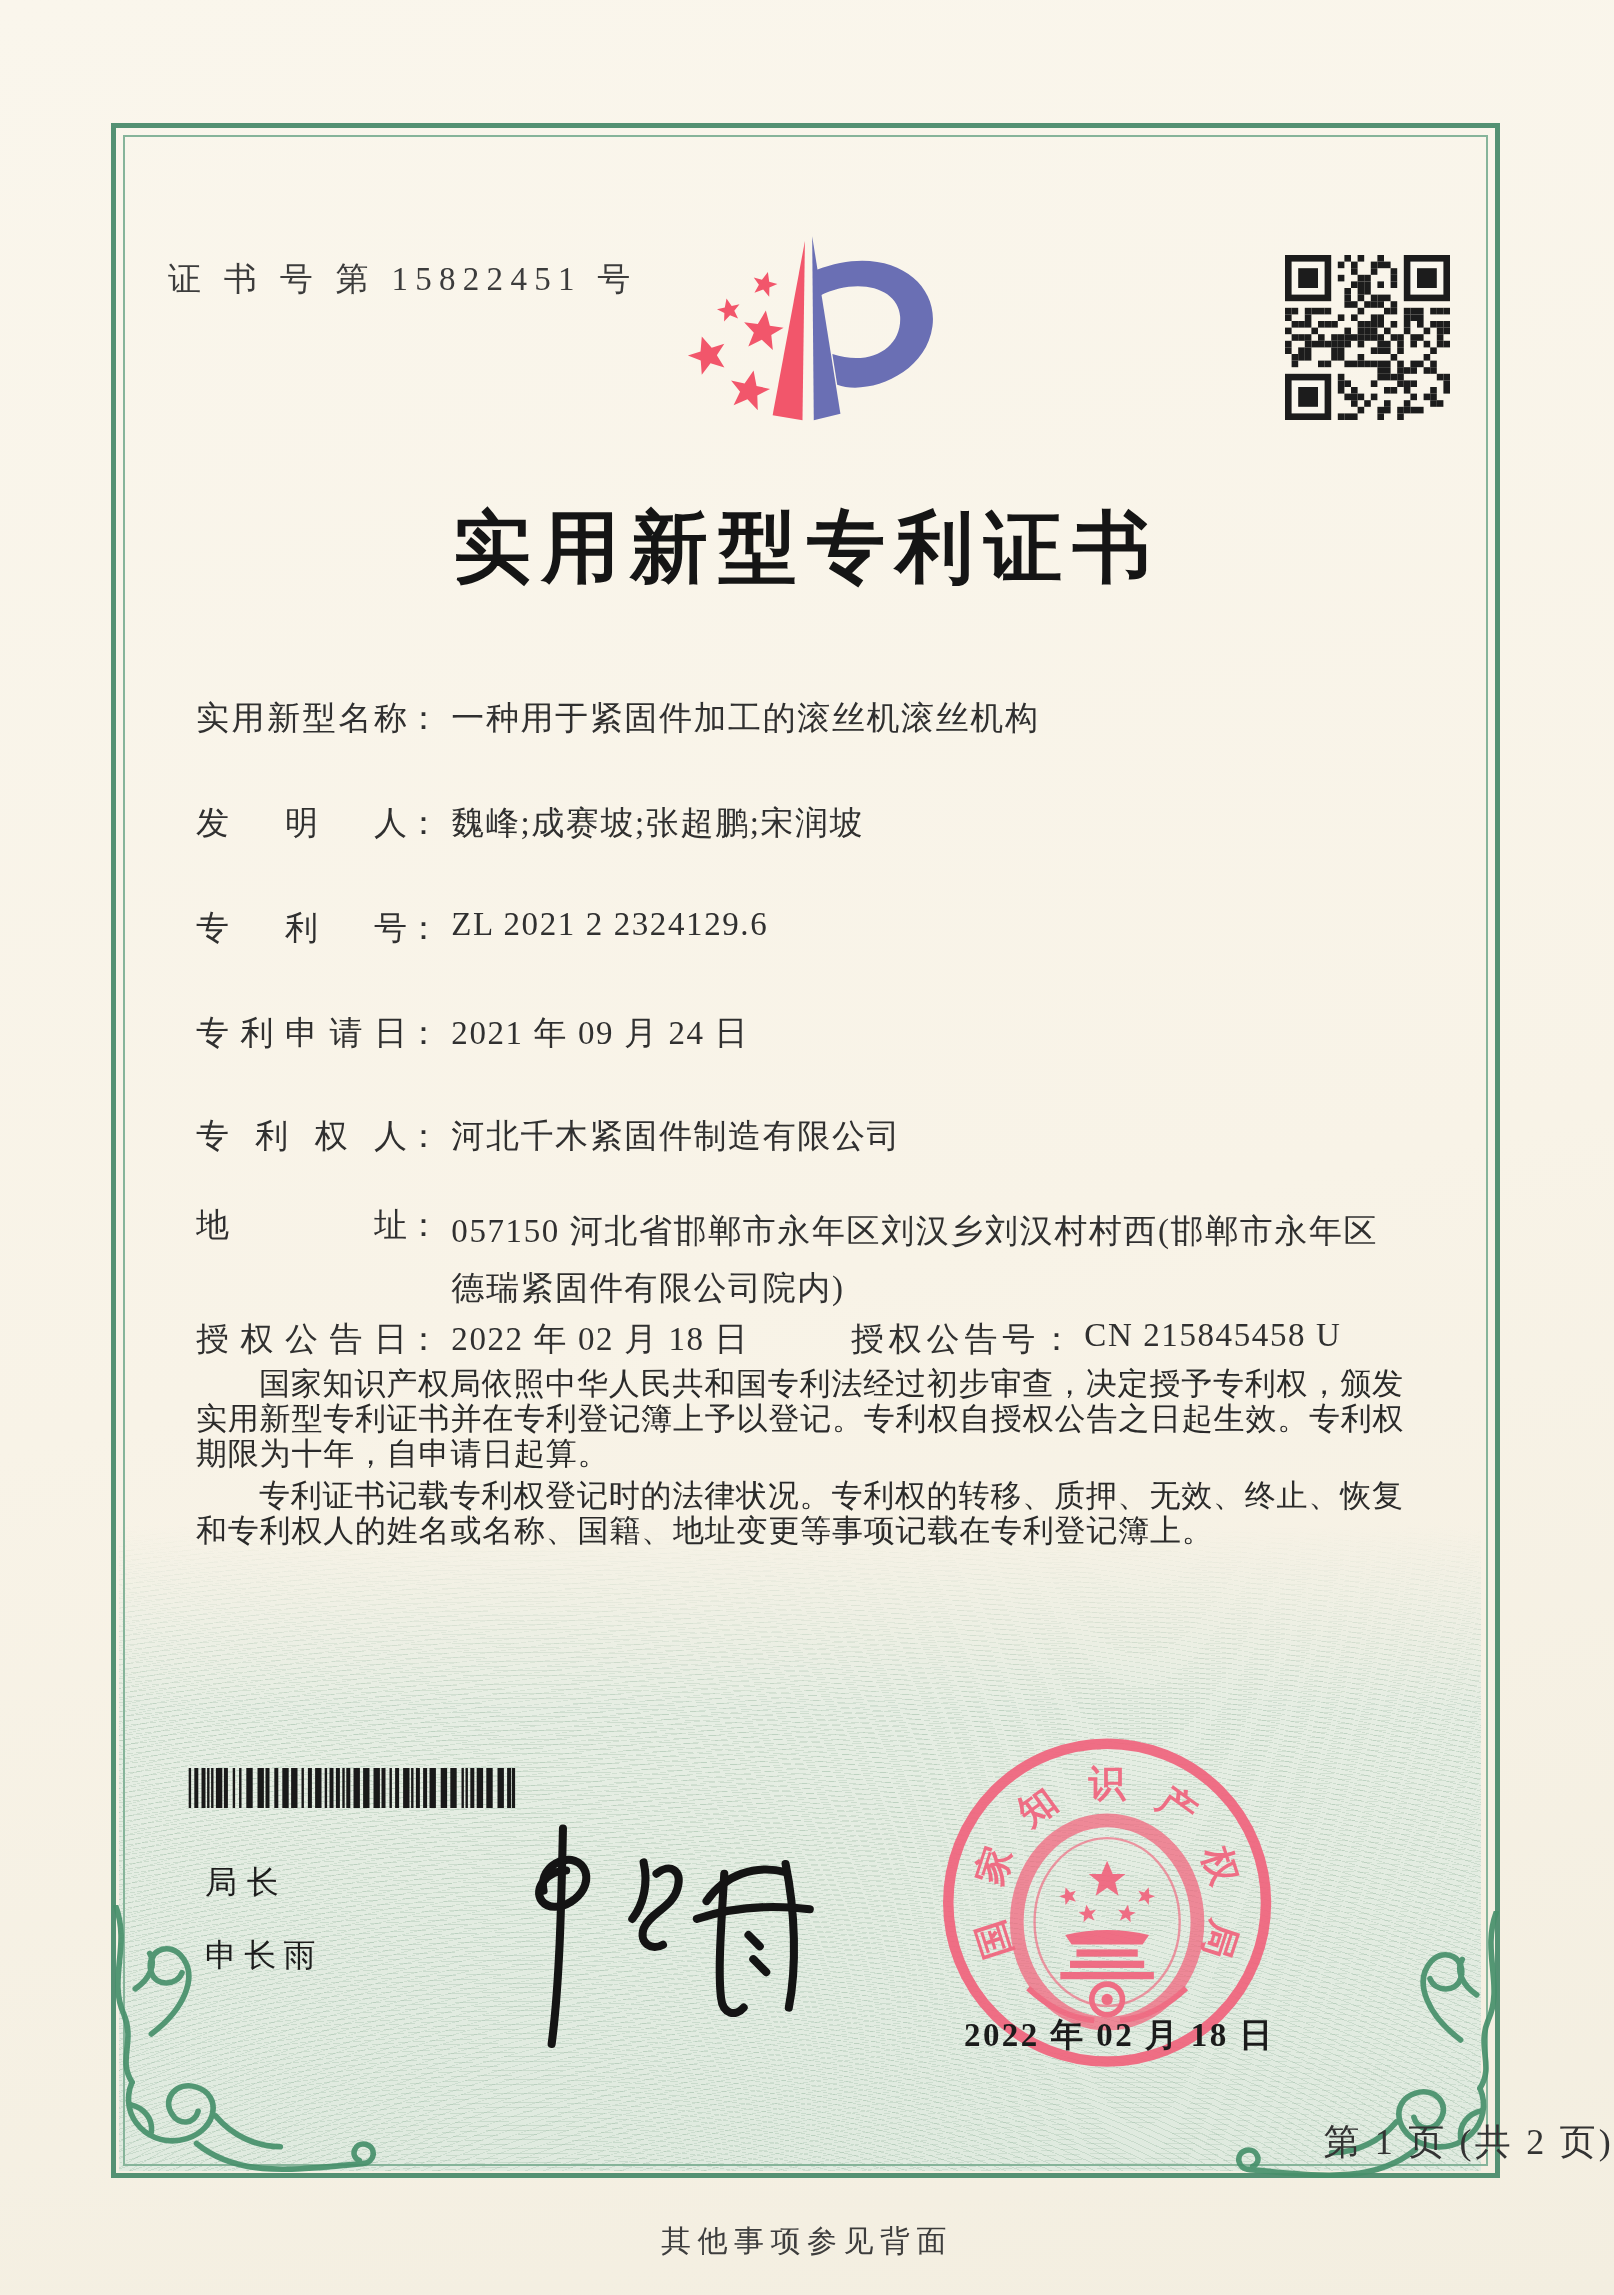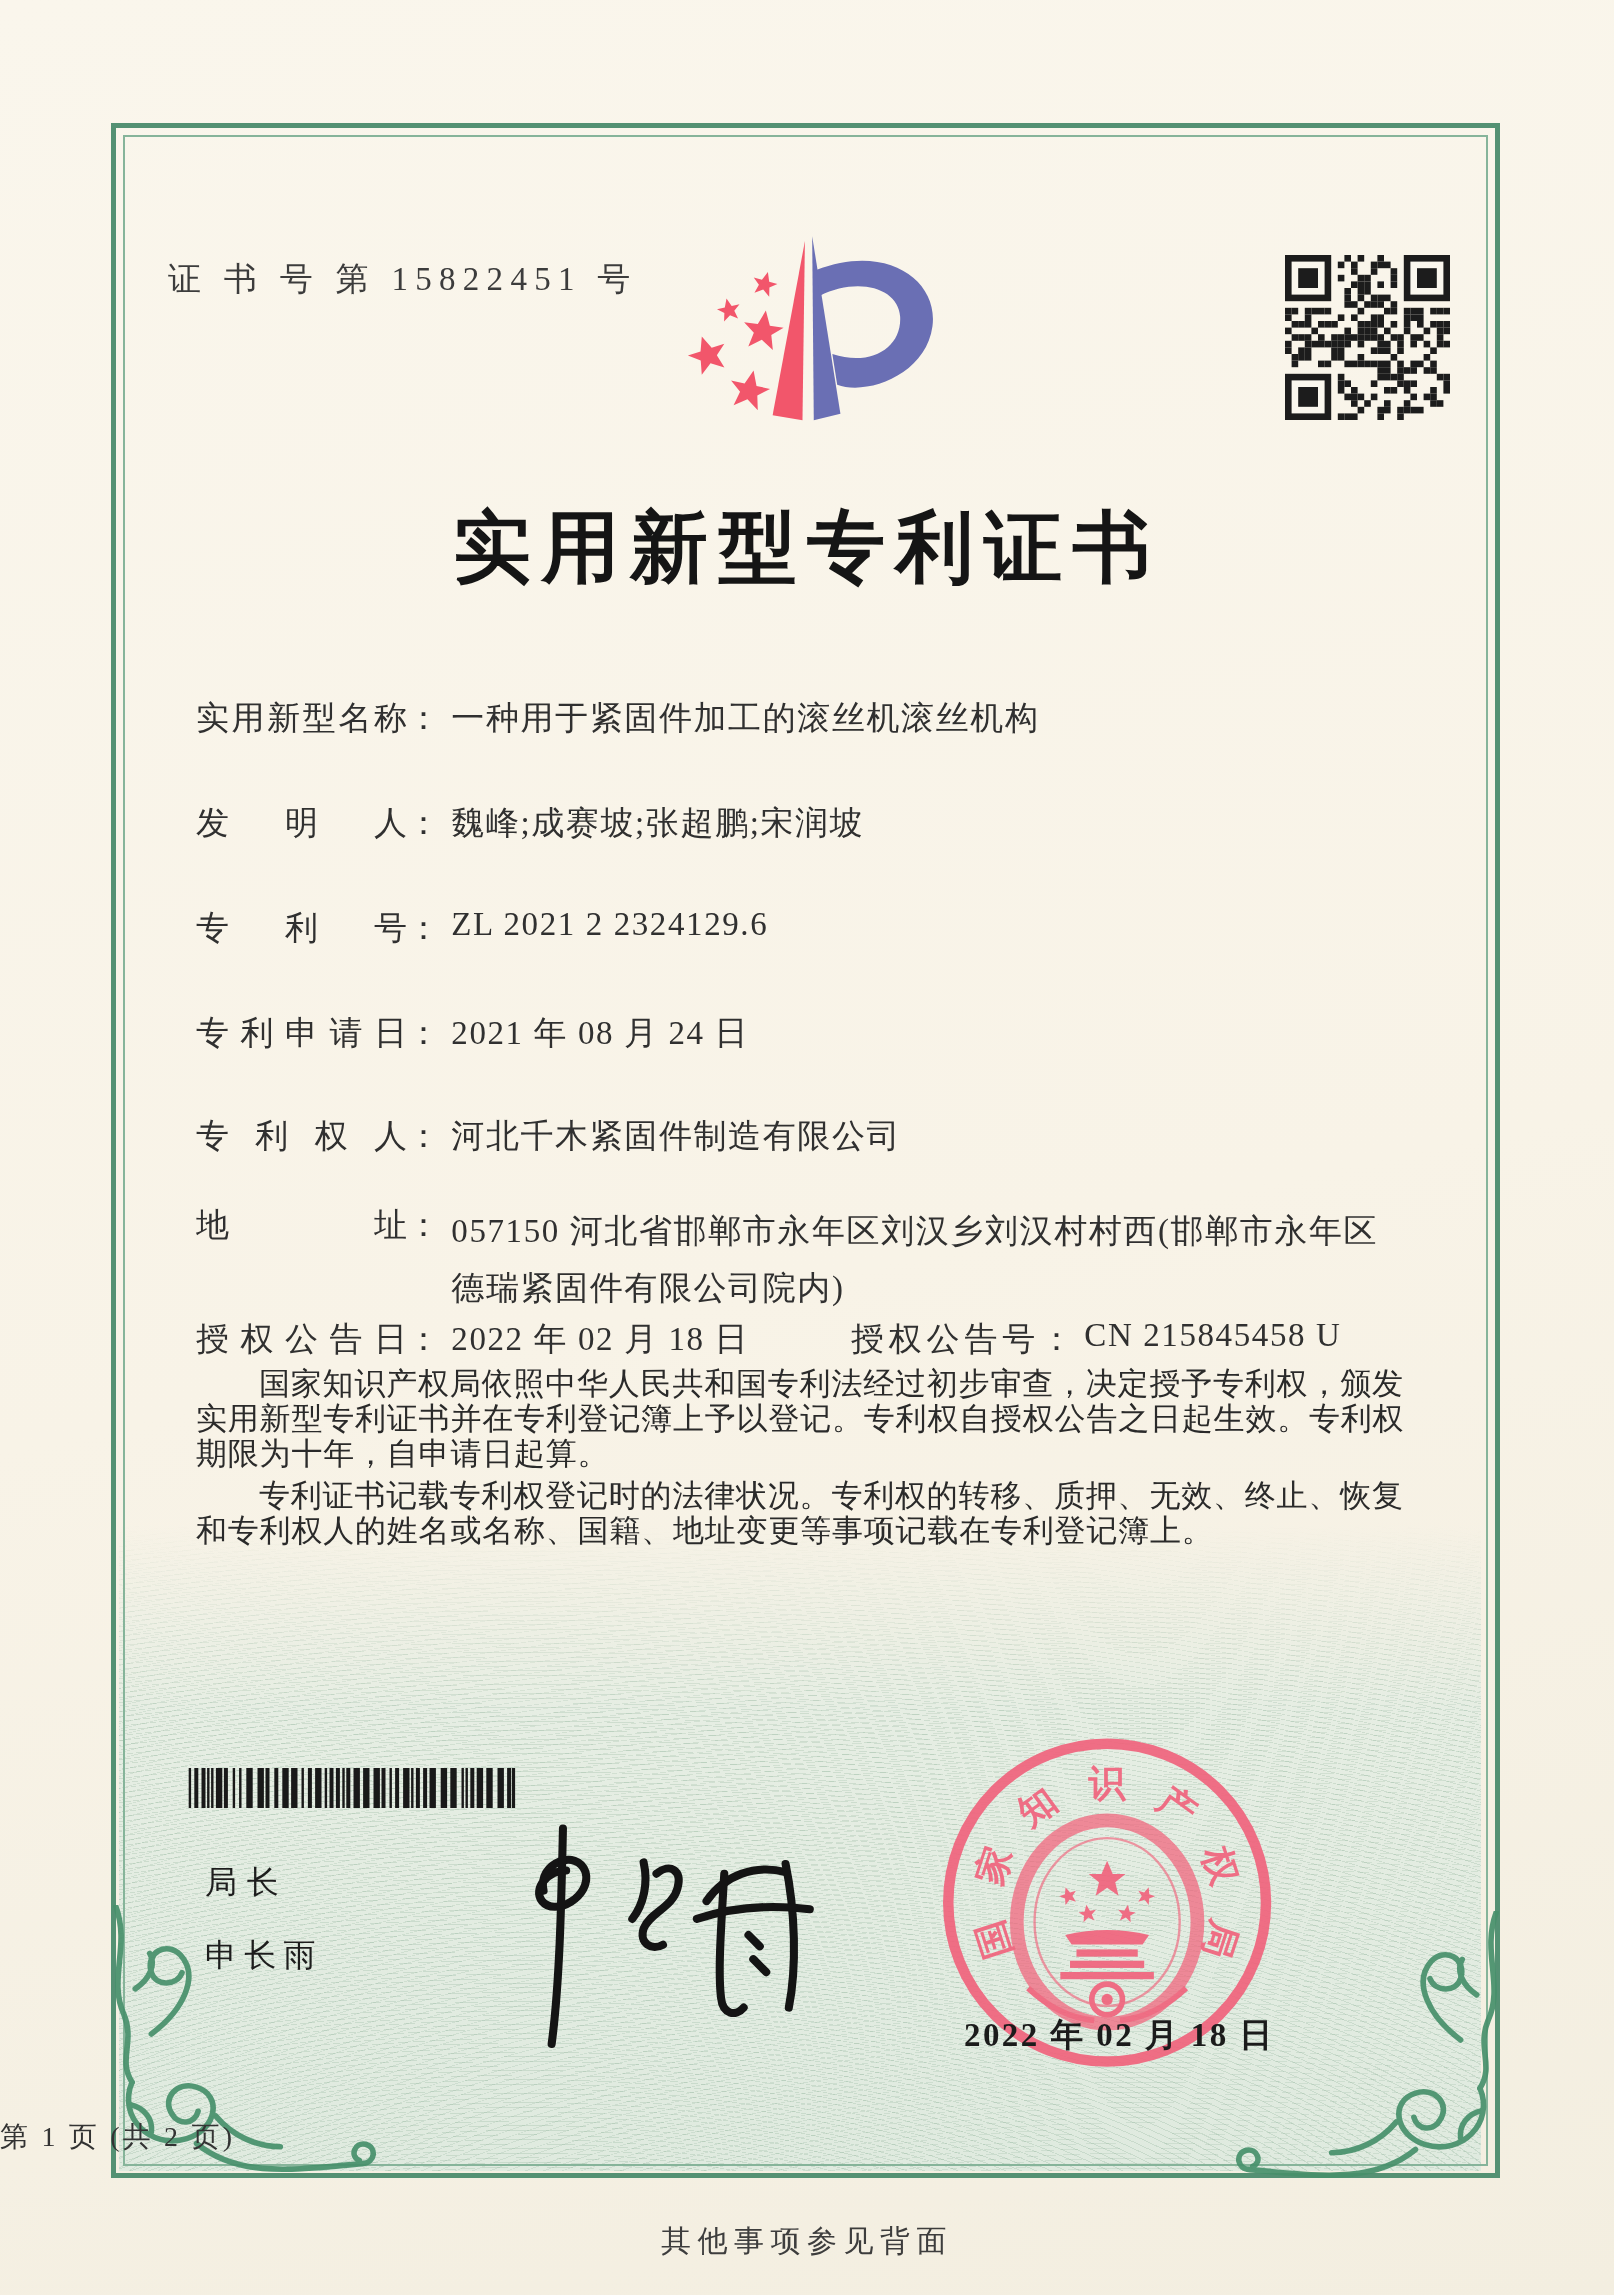--- a/index.html
+++ b/index.html
@@ -49,21 +49,21 @@
   .barcode{position:absolute;left:187px;top:1768px;width:333px;height:40px;z-index:4;}
   .signer-title,.signer-name{position:absolute;left:205px;z-index:4;
     font-family:"Liberation Sans","DejaVu Sans",sans-serif;color:#1d1d1d;font-size:32px;}
   .signer-title{top:1861px;letter-spacing:9.7px;}
   .signer-name{top:1934px;letter-spacing:7.3px;}
   .signature{position:absolute;left:440px;top:1814px;width:404px;height:242px;z-index:4;}
   .seal{position:absolute;left:928px;top:1722px;width:355px;height:379px;z-index:4;}
   .seal-ring-text{font-family:"Liberation Sans","DejaVu Sans",sans-serif;font-weight:700;font-size:46px;fill:#f1617b;}
   .seal-date{position:absolute;left:964px;top:2013px;z-index:5;font-size:33px;font-weight:600;
     color:#1b1b1b;letter-spacing:2.4px;}
-  .page-num{position:absolute;left:0;right:0;top:2118px;text-align:left;font-size:28px;
+  .page-num{position:absolute;left:0;right:0;top:2118px;text-align:right;font-size:36px;
     letter-spacing:3.2px;color:#333;z-index:4;}
   .back-note{position:absolute;left:0;right:0;top:2221px;text-align:center;font-size:30px;
     letter-spacing:6.5px;color:#3d3d3d;z-index:4;font-family:Liberation Serif, serif;}
 </style>
 </head>
 <body>
 
 <div class="page">
 
   <div class="green-wash">
@@ -346,21 +346,21 @@
       <span class="fvalue">魏峰;成赛坡;张超鹏;宋润坡</span>
     </div>
     <div class="frow" style="top:906px">
       <span class="flabel">专利号</span>
         <span class="fcolon">：</span>
       <span class="fvalue">ZL 2021 2 2324129.6</span>
     </div>
     <div class="frow" style="top:1011px">
       <span class="flabel">专利申请日</span>
         <span class="fcolon">：</span>
-      <span class="fvalue">2021 年 08 月 24 日</span>
+      <span class="fvalue">2021 年 09 月 24 日</span>
     </div>
     <div class="frow" style="top:1114px">
       <span class="flabel">专利权人</span>
         <span class="fcolon">：</span>
       <span class="fvalue">河北千木紧固件制造有限公司</span>
     </div>
     <div class="frow" style="top:1203px">
       <span class="flabel">地址</span>
         <span class="fcolon">：</span>
       <span class="fvalue wrap">057150 河北省邯郸市永年区刘汉乡刘汉村村西(邯郸市永年区德瑞紧固件有限公司院内)</span>

